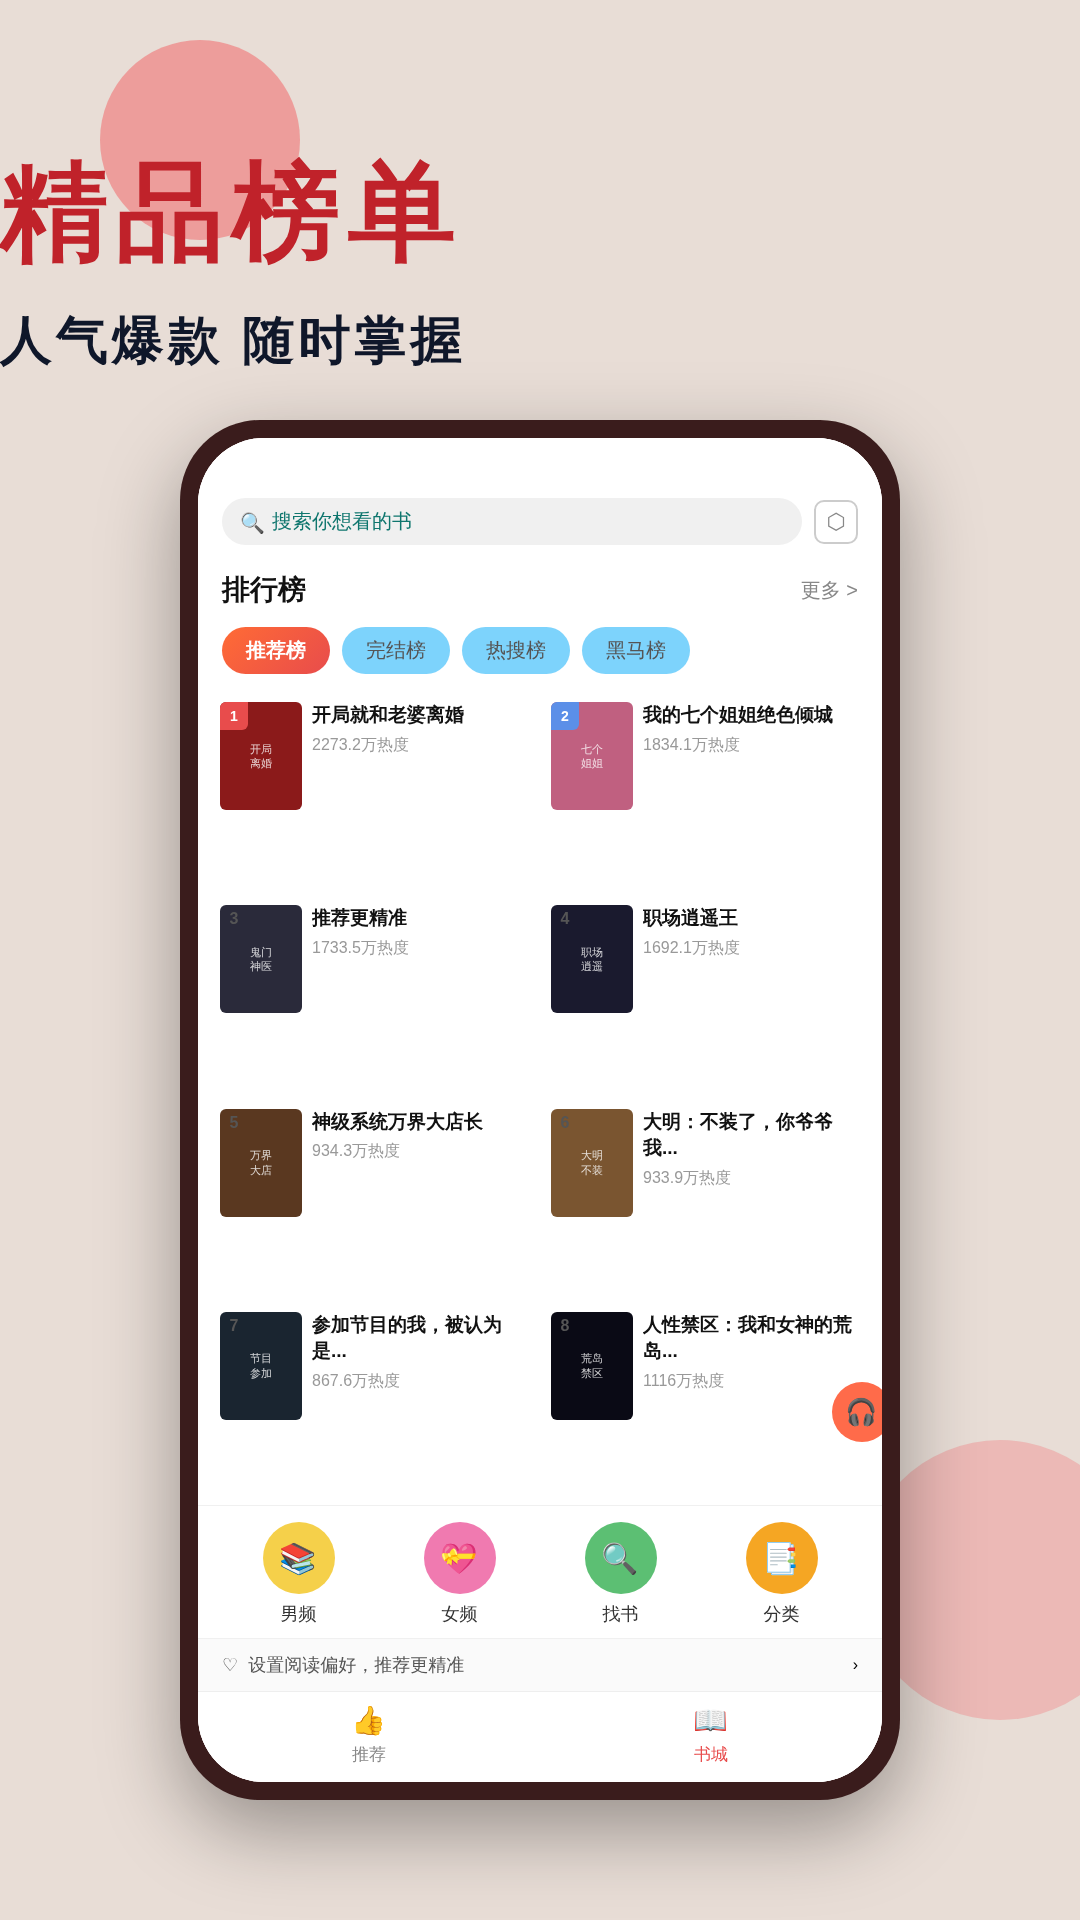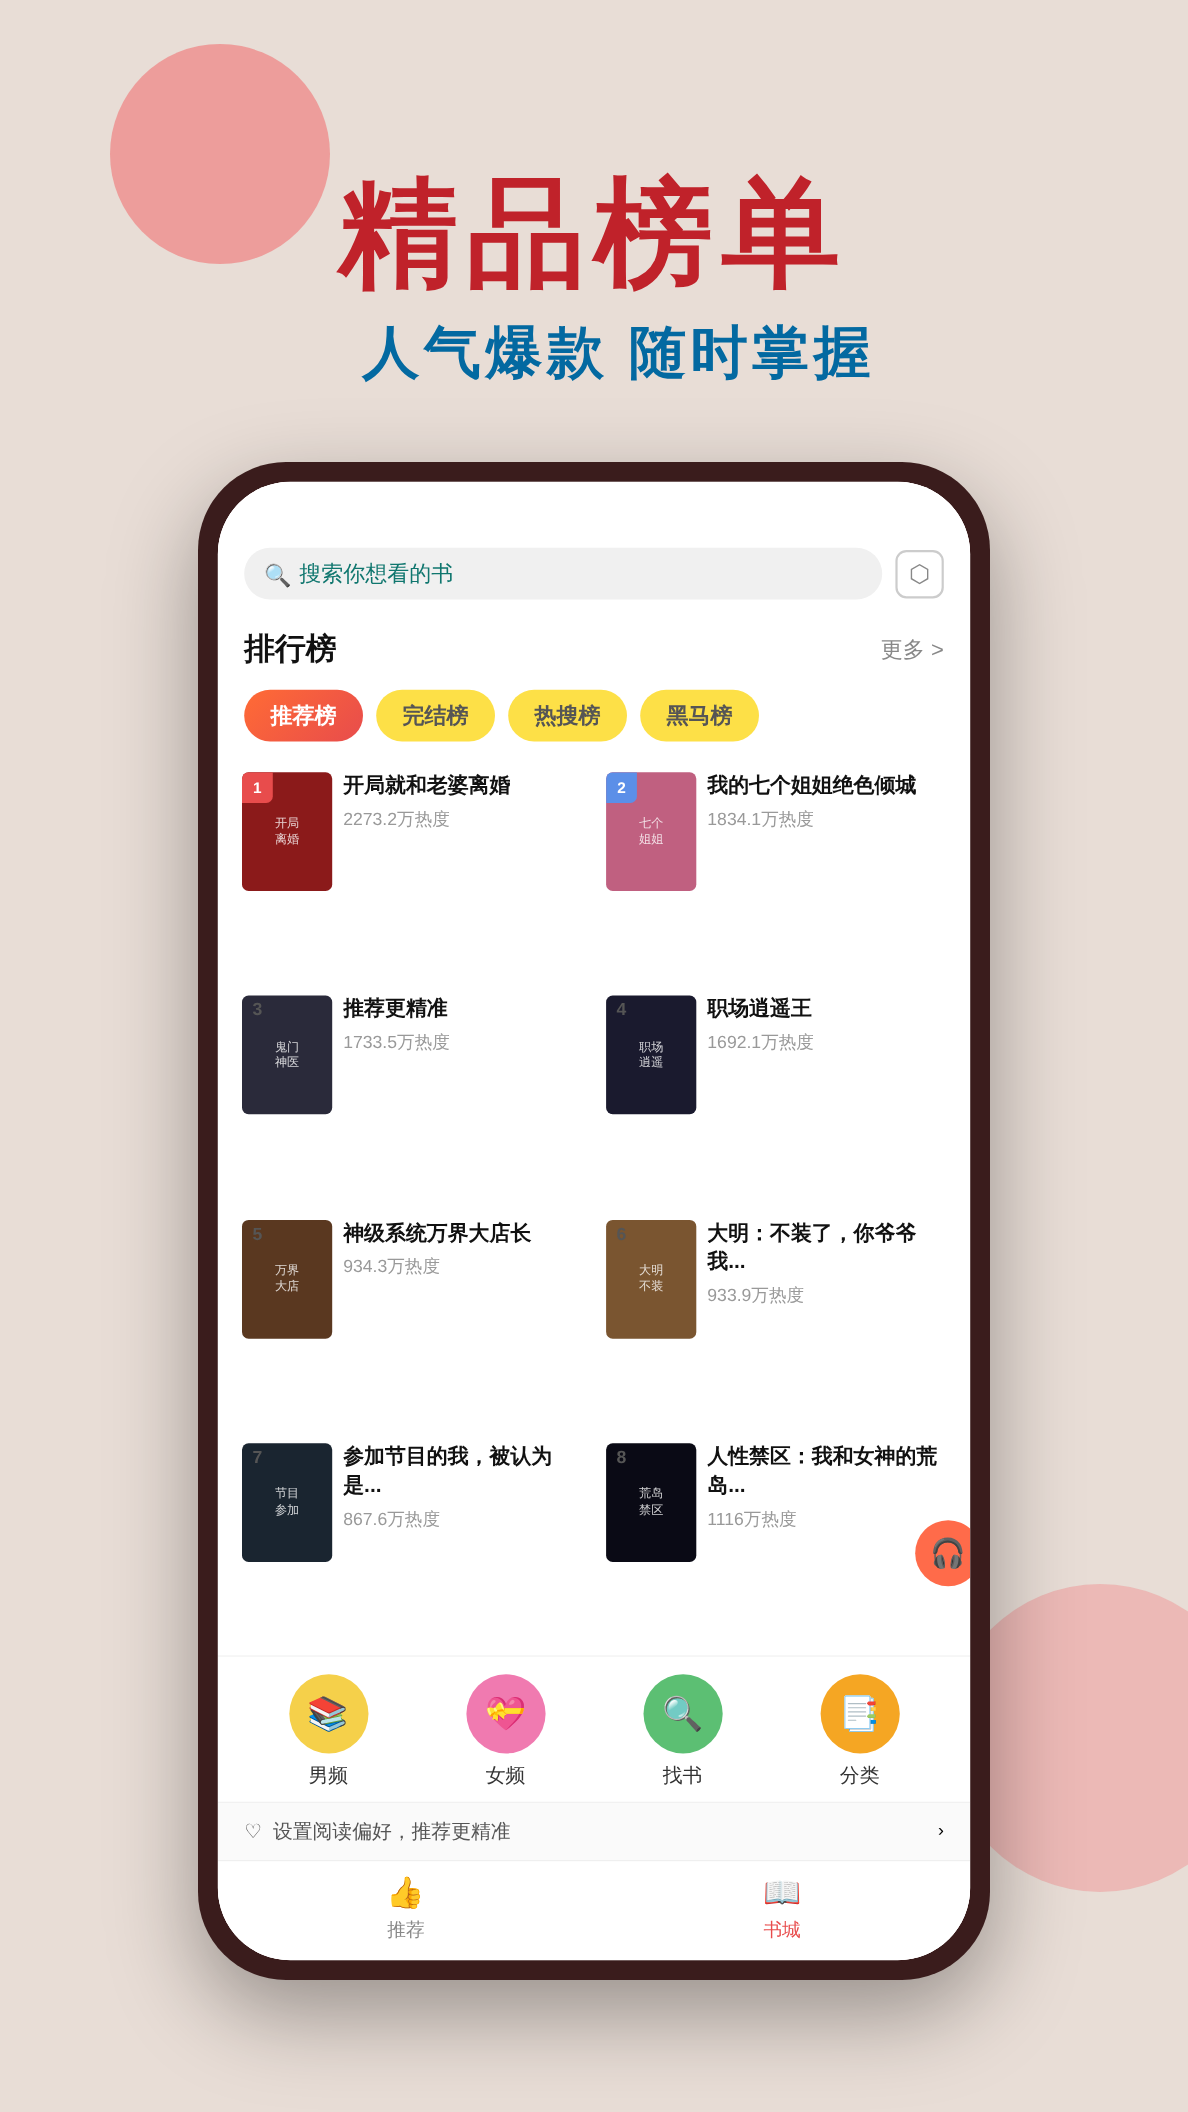--- a/index.html
+++ b/index.html
@@ -32,36 +32,36 @@
       border-radius: 50%;
       background: rgba(240, 150, 150, 0.5);
     }
 
     
     .hero-section {
       position: absolute;
       top: 60px;
       left: 0;
       right: 0;
-      text-align: center;
+      text-align: left;
       z-index: 2;
     }
     .hero-title {
       font-size: 108px;
       font-weight: 900;
       color: #c0222a;
       letter-spacing: 8px;
       margin-top: 80px;
     }
     .hero-subtitle {
       font-size: 52px;
       font-weight: 700;
-      color: #0369a1;
+      color: #0f172a;
+      margin-top: 20px;
       letter-spacing: 4px;
-      padding-left: 45px;
     }
 
     
     .phone-container {
       position: absolute;
       top: 420px;
       left: 50%;
       transform: translateX(-50%);
       width: 720px;
       height: 1380px;
@@ -167,23 +167,23 @@
       display: flex;
       padding: 8px 24px 12px;
       gap: 12px;
       background: #fff;
       flex-shrink: 0;
     }
     .tab {
       padding: 10px 24px;
       border-radius: 24px;
       font-size: 20px;
-      font-weight: 700;
+      font-weight: 400;
       color: #555;
-      background: #fde047;
+      background: #7dd3fc;
       border: none;
     }
     .tab.active {
       background: linear-gradient(135deg, #ff6b35, #e84c4c);
       color: #fff;
       font-weight: 700;
     }
 
     
     .book-list {

